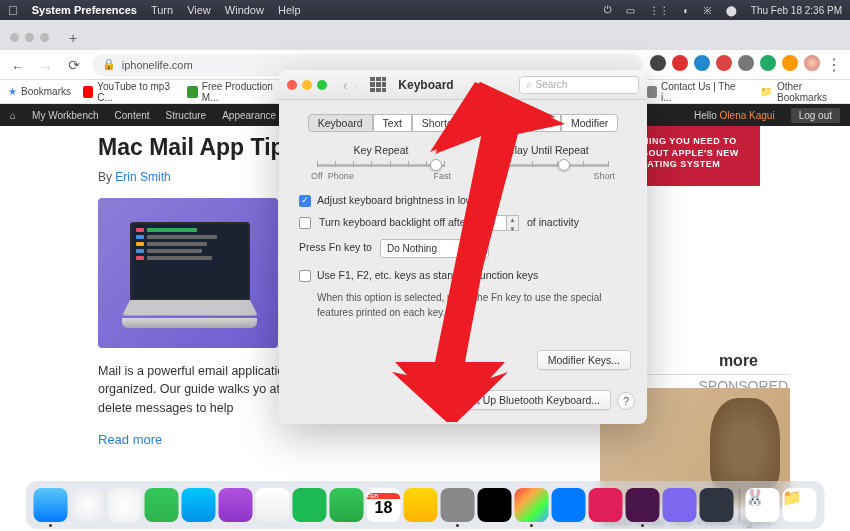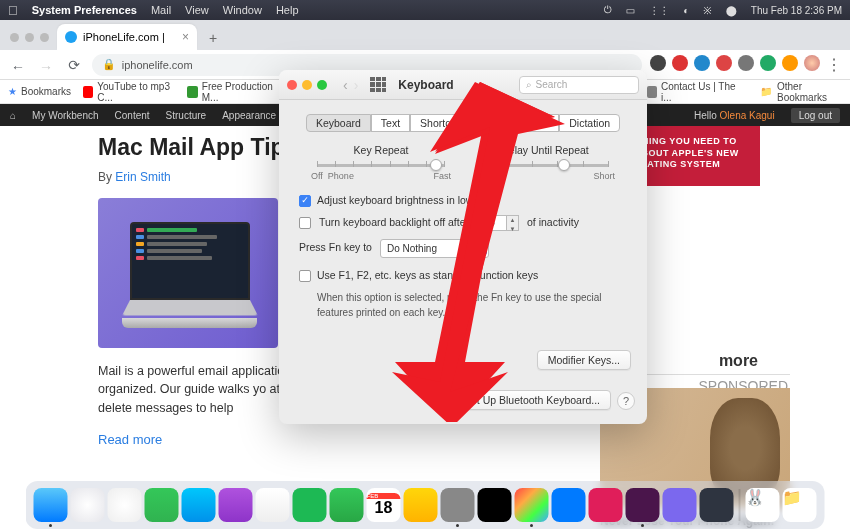--- a/index.html
+++ b/index.html
@@ -120,21 +120,21 @@
 .wall { position:absolute; left:0; right:0; bottom:0; height:62px; background: linear-gradient(180deg,#4db6e5 0%,#2e7fc1 50%,#1a5a9e 100%); z-index:-1;}
 .dockwrap { position:absolute; left:0; right:0; bottom:0; height:60px;}
 </style>
 </head>
 <body>
 
 <div class="menubar">
   <div class="left">
     <span class="apple"></span>
     <span class="bold">System Preferences</span>
-    <span>Mail</span>
+    <span>Turn</span>
     <span>View</span>
     <span>Window</span>
     <span>Help</span>
   </div>
   <div class="right">
     <span>⏻</span>
     <span>▭</span>
     <span>⋮⋮</span>
     <span>◐</span>
     <span>※</span>
@@ -142,25 +142,20 @@
     <span>Thu Feb 18  2:36 PM</span>
   </div>
 </div>
 
 <div class="chrome">
   <div class="tabstrip">
     <div class="traffic">
       <div class="tdot"></div>
         <div class="tdot"></div>
         <div class="tdot"></div>
-    </div>
-    <div class="tab">
-      <div class="fav"></div>
-      <span>iPhoneLife.com |</span>
-      <span class="x">×</span>
     </div>
     <div class="newtab">+</div>
   </div>
   <div class="addrbar">
     <span class="navbtn">←</span>
     <span class="navbtn" style="color:#ccc">→</span>
     <span class="navbtn">⟳</span>
     <div class="omnibox">
       <span class="lock">🔒</span>
       <span>iphonelife.com</span>
@@ -300,21 +295,21 @@
     <div class="psearch">
       <span>⌕</span>
       <span>Search</span>
     </div>
   </div>
   <div class="ptabs">
     <div class="seg active">Keyboard</div>
     <div class="seg">Text</div>
     <div class="seg">Shortcuts</div>
     <div class="seg">Input Sources</div>
-    <div class="seg">Dictation</div>
+    <div class="seg">Modifier</div>
   </div>
   <div class="sliders">
     <div class="sliderblk">
       <div class="lbl">Key Repeat</div>
       <div class="track">
         <div class="ticks">
             <i></i>
             <i></i>
             <i></i>
             <i></i>

